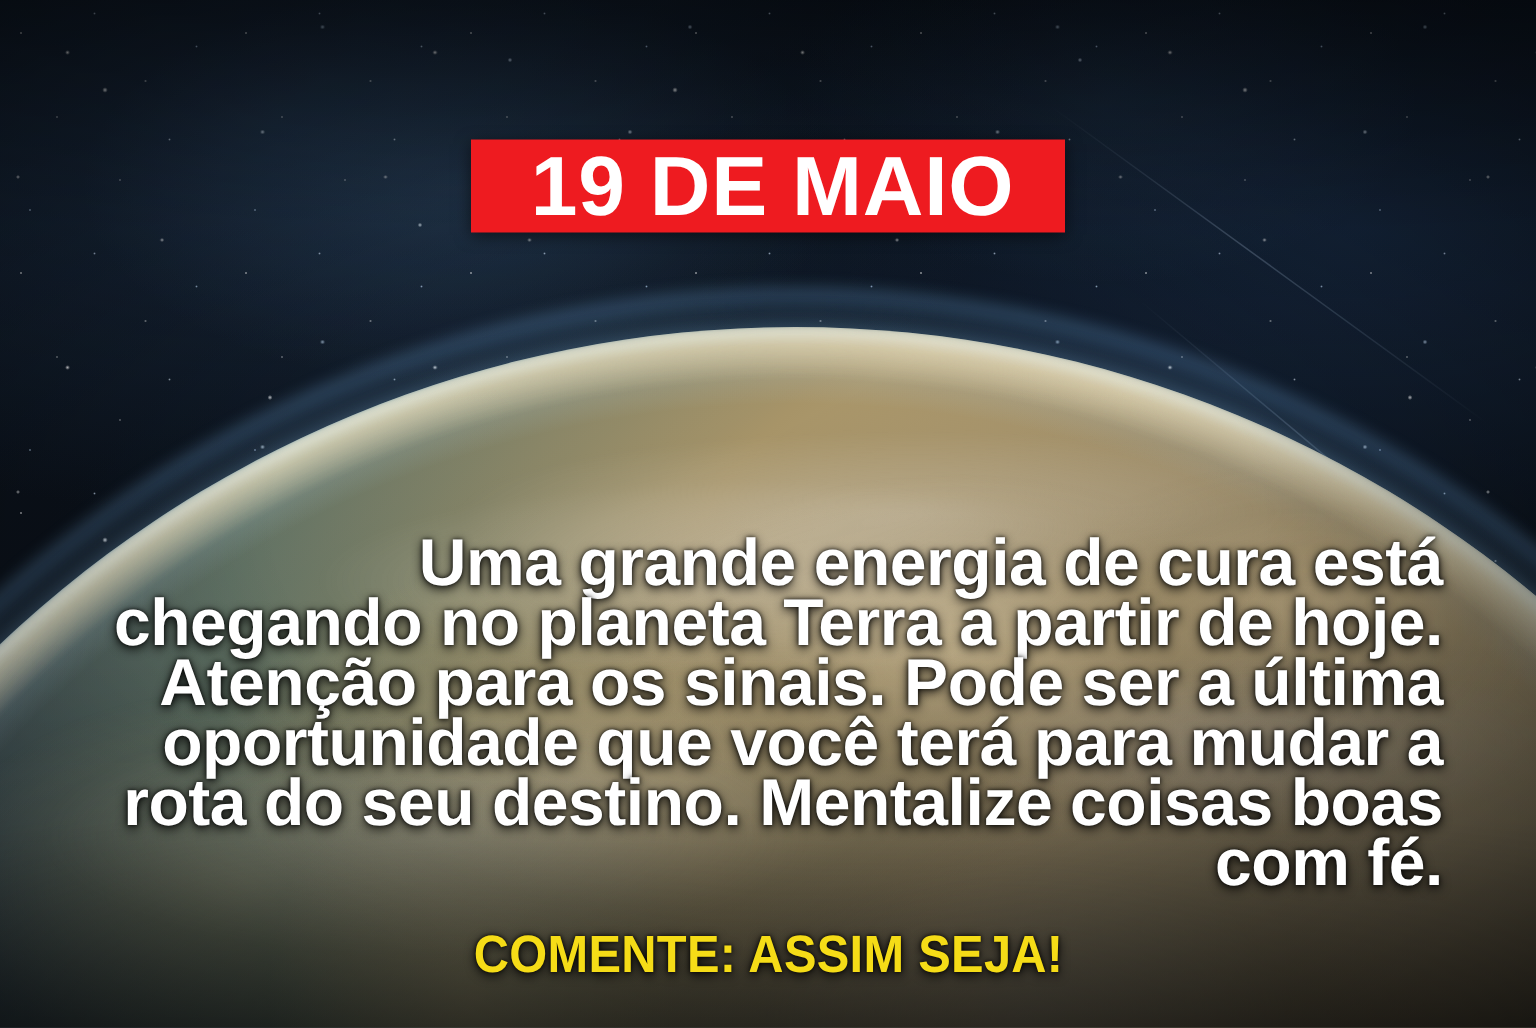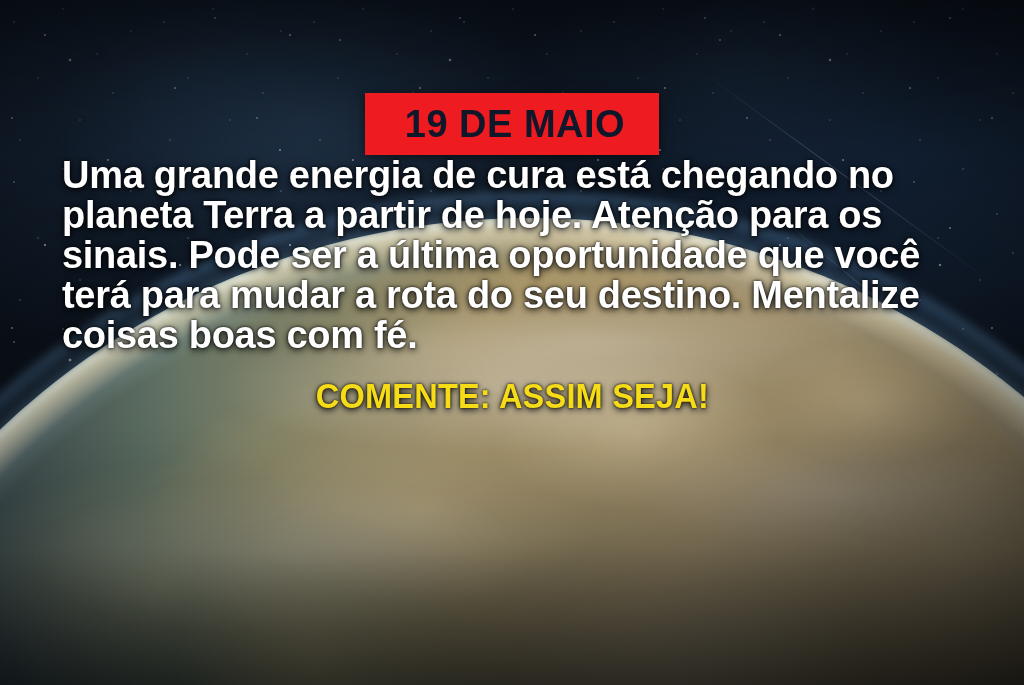--- a/index.html
+++ b/index.html
@@ -223,22 +223,22 @@
     position: absolute;
     inset: 0;
     display: flex;
     flex-direction: column;
     align-items: center;
   }
 
   .date-banner {
     margin-top: 93px;
     background: #ee1b20;
-    color: #0f172a;
-    font-size: 38px;
+    color: #ffffff;
+    font-size: 56px;
     font-weight: bold;
     letter-spacing: 0.5px;
     line-height: 62px;
     padding: 0 34px 0 40px;
     height: 62px;
     display: flex;
     align-items: center;
     box-shadow: 0 2px 10px rgba(0,0,0,0.55);
   }
 
@@ -248,24 +248,25 @@
     text-align: center;
     color: #f5d31d;
     font-size: 37px;
     font-weight: bold;
     line-height: 44px;
     letter-spacing: -0.2px;
     text-shadow: 0 2px 5px rgba(0,0,0,0.85), 0 0 2px rgba(0,0,0,0.9);
   }
 
   .body-copy {
+    margin-top: 201px;
     width: 900px;
-    text-align: left;
+    text-align: right;
     color: #ffffff;
-    font-size: 38px;
+    font-size: 44px;
     font-weight: bold;
     line-height: 40px;
     letter-spacing: -0.3px;
     text-shadow: 0 2px 7px rgba(0,0,0,0.9), 0 0 3px rgba(0,0,0,0.85);
   }
 
   .cta {
     margin-top: 21px;
     text-align: center;
     color: #f5dc17;

